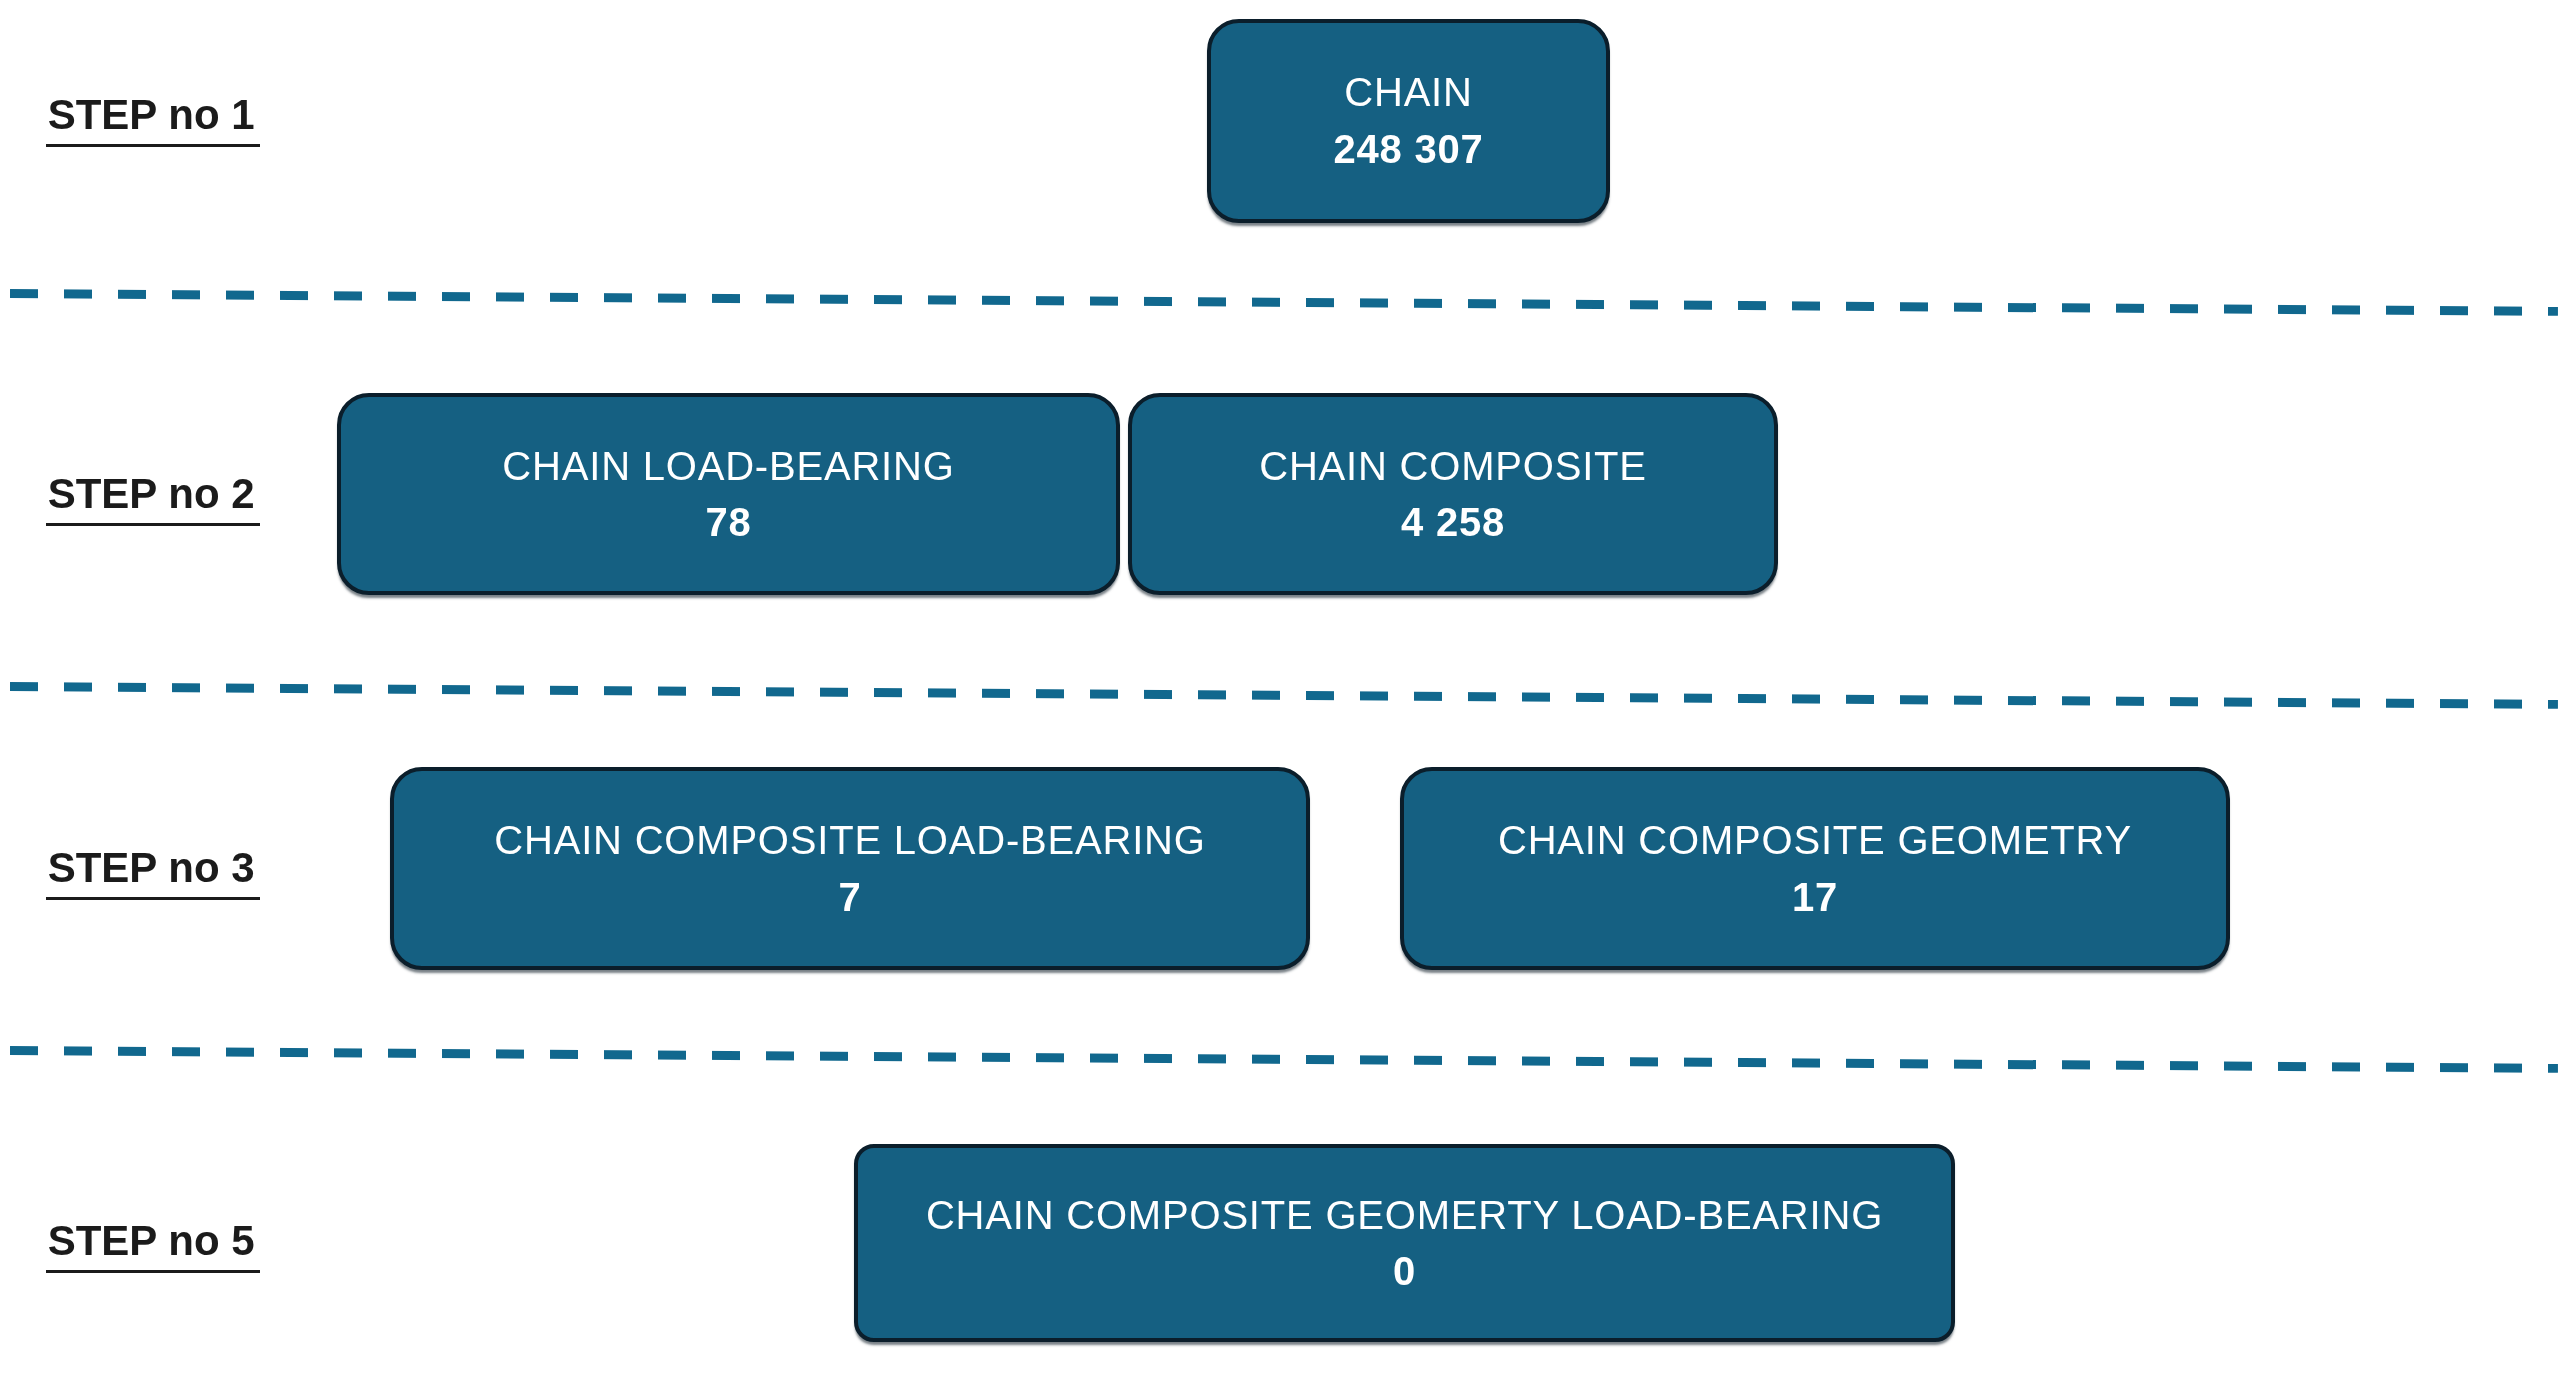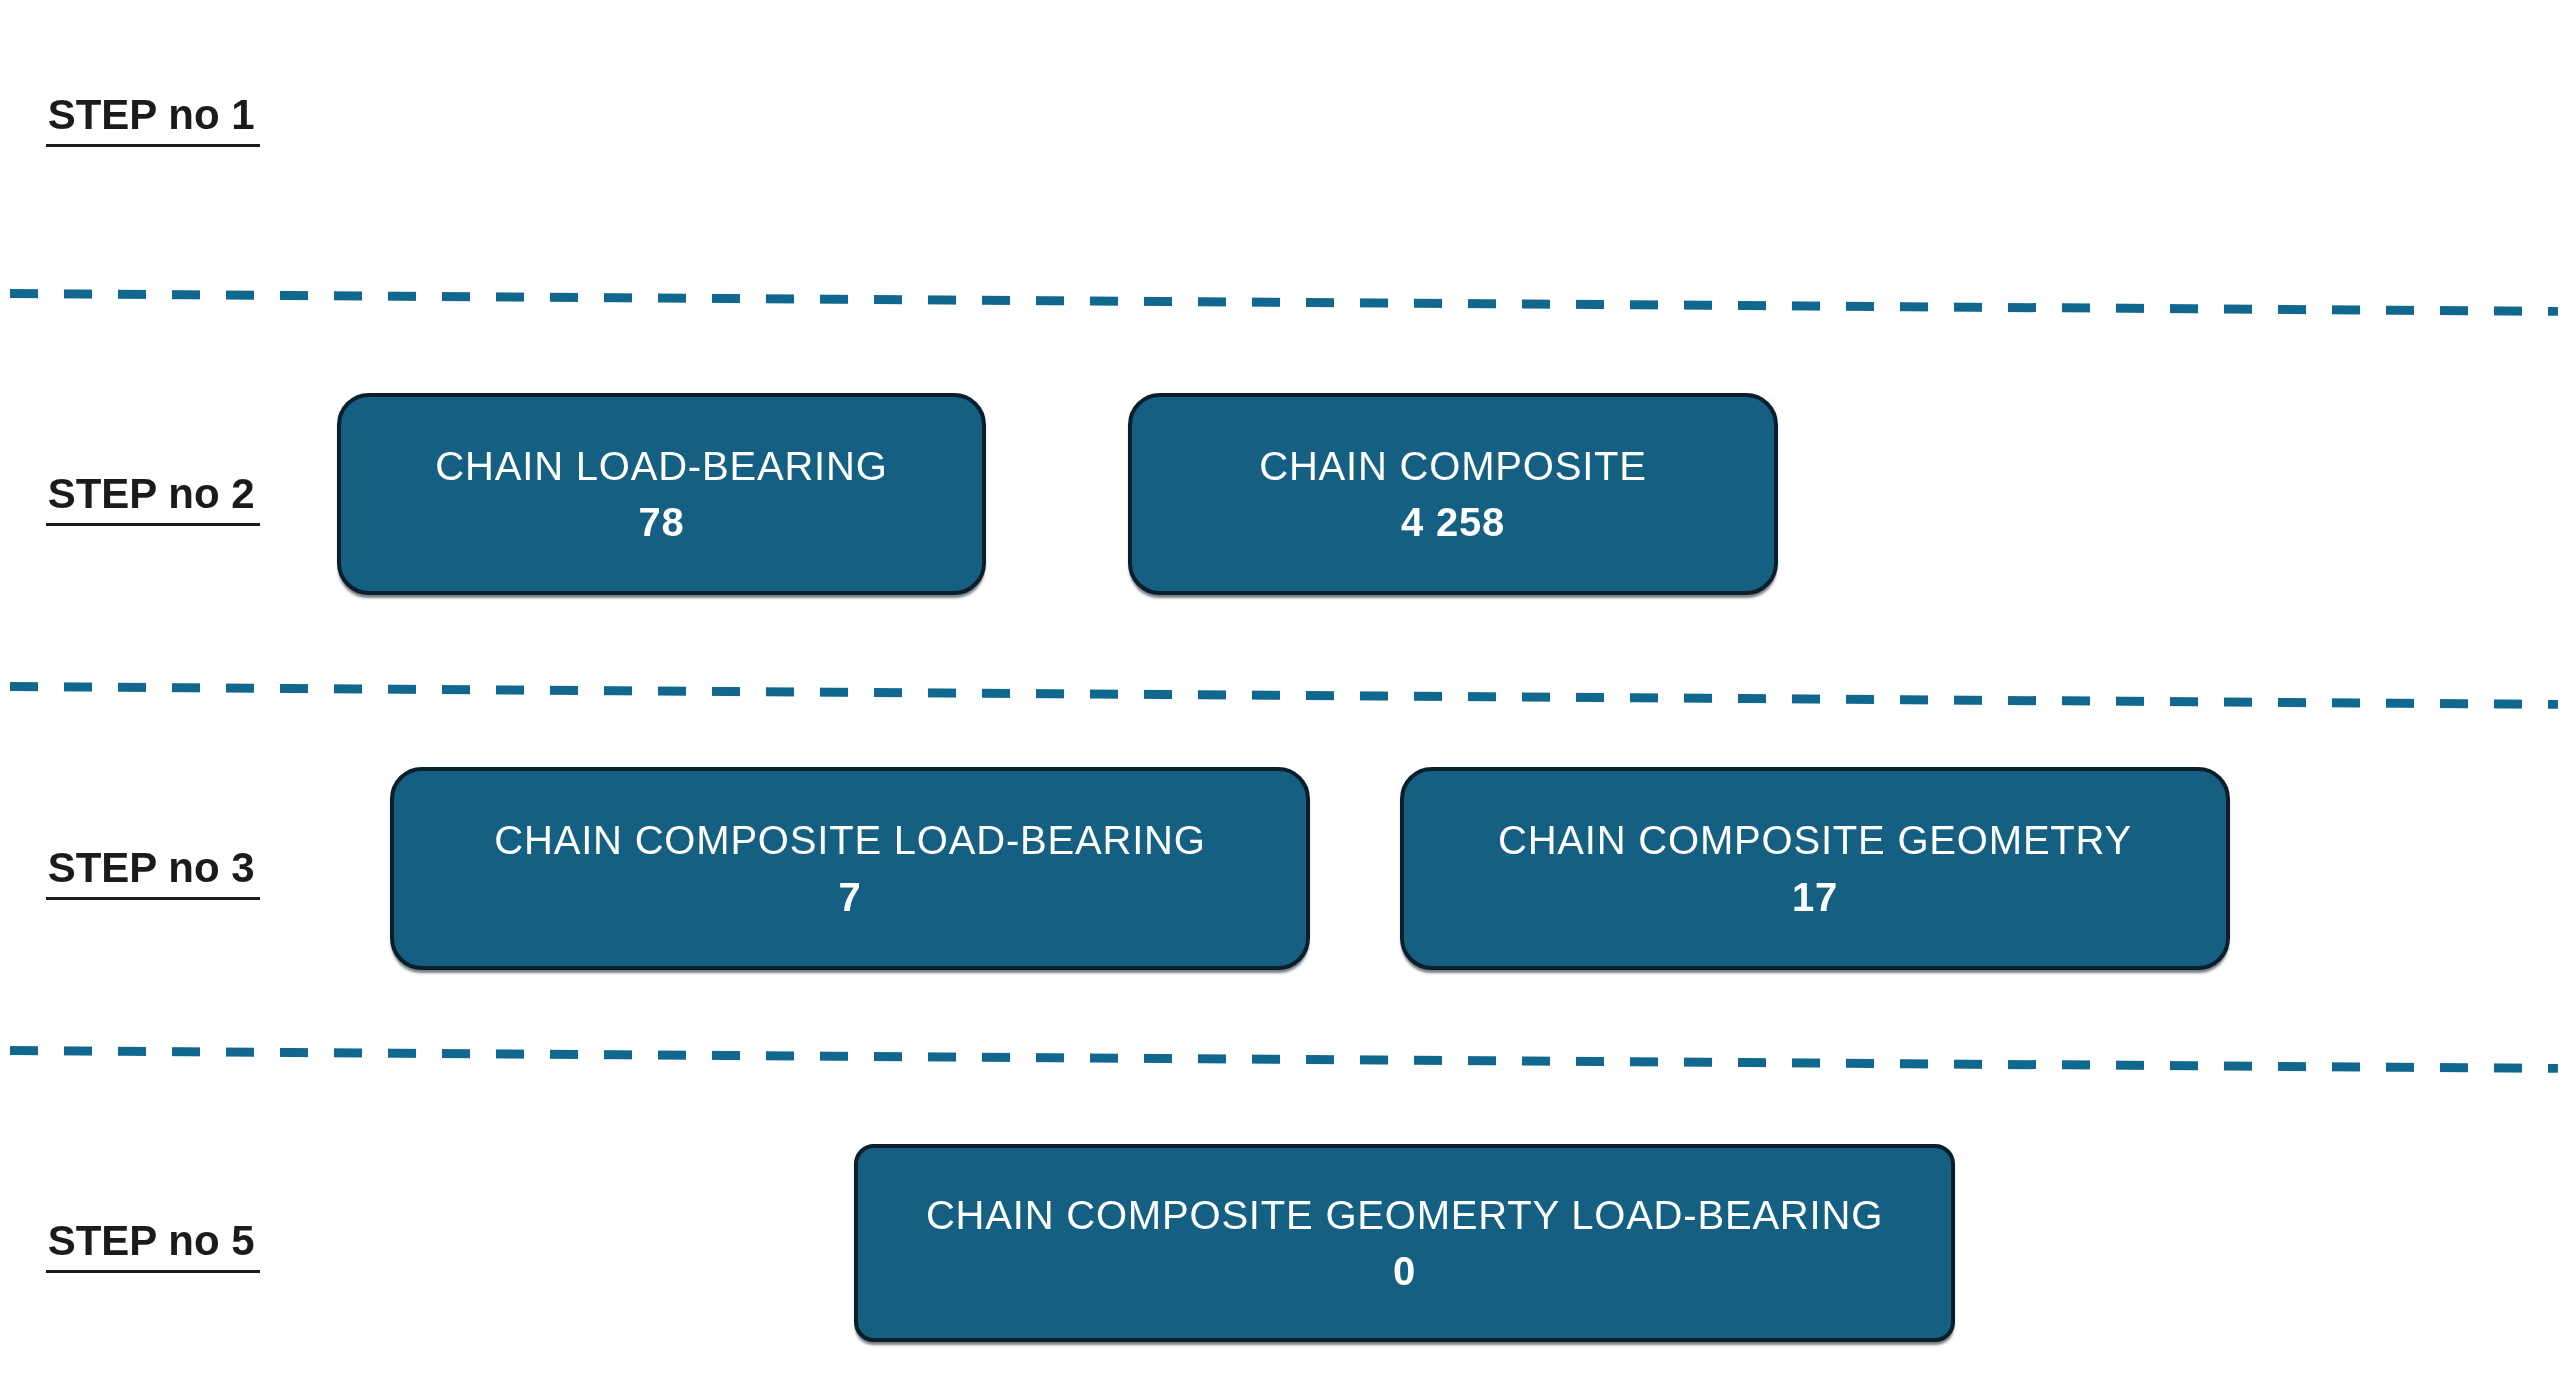--- a/index.html
+++ b/index.html
@@ -64,21 +64,21 @@
   }
   .node .count{
     font-size:40px;
     font-weight:700;
     line-height:1.2;
     letter-spacing:0.8px;
     white-space:nowrap;
   }
   
   .n-step1      {left:1207px; top:18.5px;   width:403px;  height:204px;}
-  .n-step2-a    {left:337px;  top:393px;  width:649px;  height:202px;}
+  .n-step2-a    {left:337px;  top:393px;  width:783px;  height:202px;}
   .n-step2-b    {left:1128px; top:393px;  width:650px;  height:202px;}
   .n-step2-c    {left:1835px; top:393px;  width:649px;  height:202px;}
   .n-step3-a    {left:390px;  top:767px;  width:920px; height:203px;}
   .n-step3-b    {left:1400px; top:767px;  width:830px; height:203px;}
   .n-step4-a    {left:854px; top:1144px; width:1101px; height:198px;border-radius:20px;}
   
   .lbl-1{top:94px;}
   .lbl-2{top:473px;}
   .lbl-3{top:847px;}
   .lbl-4{top:1220px;}
@@ -93,20 +93,24 @@
 
   <div class="step-label lbl-1">STEP no 1</div>
   <div class="step-label lbl-2">STEP no 2</div>
   <div class="step-label lbl-3">STEP no 3</div>
   <div class="step-label lbl-4">STEP no 5</div>
 
   <div class="dash-line sep-1"></div>
   <div class="dash-line sep-2"></div>
   <div class="dash-line sep-3"></div>
 
+  <div class="node n-step1">
+    <div class="term">CHAIN</div>
+    <div class="count">248 307</div>
+  </div>
 
   <div class="node n-step2-a">
     <div class="term">CHAIN LOAD-BEARING</div>
     <div class="count">78</div>
   </div>
   <div class="node n-step2-b">
     <div class="term">CHAIN COMPOSITE</div>
     <div class="count">4 258</div>
   </div>
 

